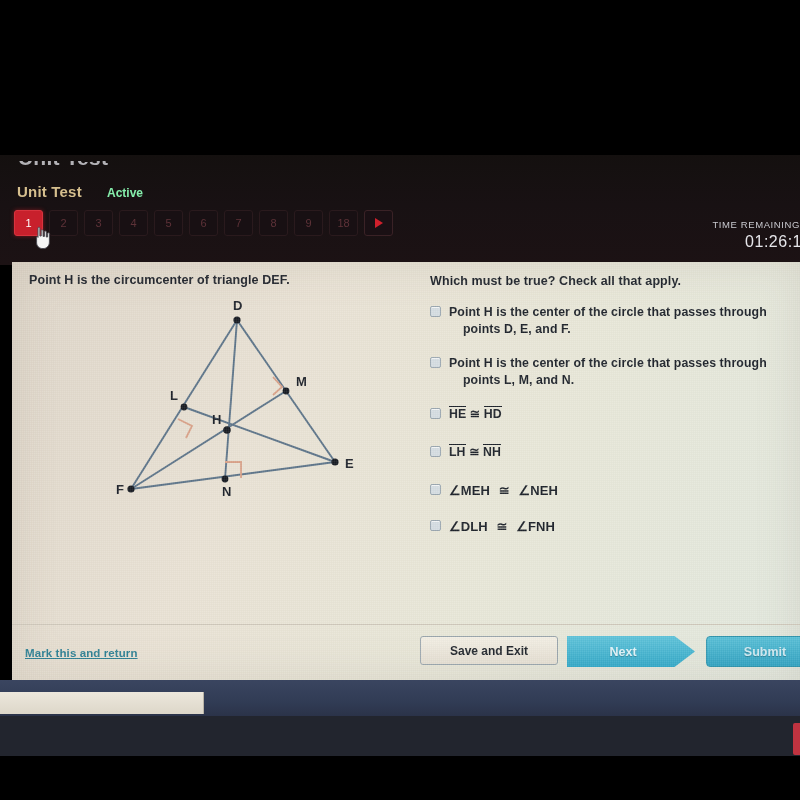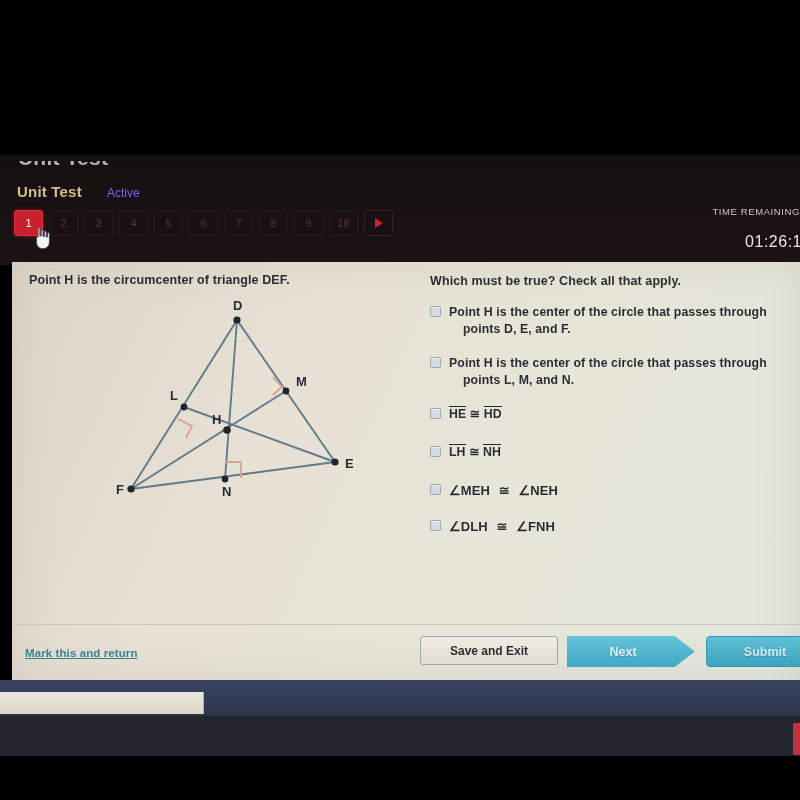--- a/index.html
+++ b/index.html
@@ -27,26 +27,26 @@
     clip-path: inset(62% 0 0 0);
     opacity: .85;
   }
   .hdr-unit {
     position: absolute; left: 17px; top: 183px;
     font-size: 15px; font-weight: bold; color: #d6bf8e;
     letter-spacing: .2px;
   }
   .hdr-active {
     position: absolute; left: 107px; top: 186px;
-    font-size: 12px; color: #8b5cf6; font-weight: normal;
+    font-size: 12px; color: #86efac; font-weight: bold;
   }
 
   
   .timer-label {
-    position: absolute; right: 0px; top: 206px;
+    position: absolute; right: 0px; top: 219px;
     font-size: 9.5px; color: #c9c9cf; letter-spacing: .6px;
     white-space: nowrap;
     text-align: center;
   }
   .timer-value {
     position: absolute; right: -2px; top: 233px;
     font-size: 16px; color: #e6e6ea; letter-spacing: .5px;
     white-space: nowrap;
   }
 

